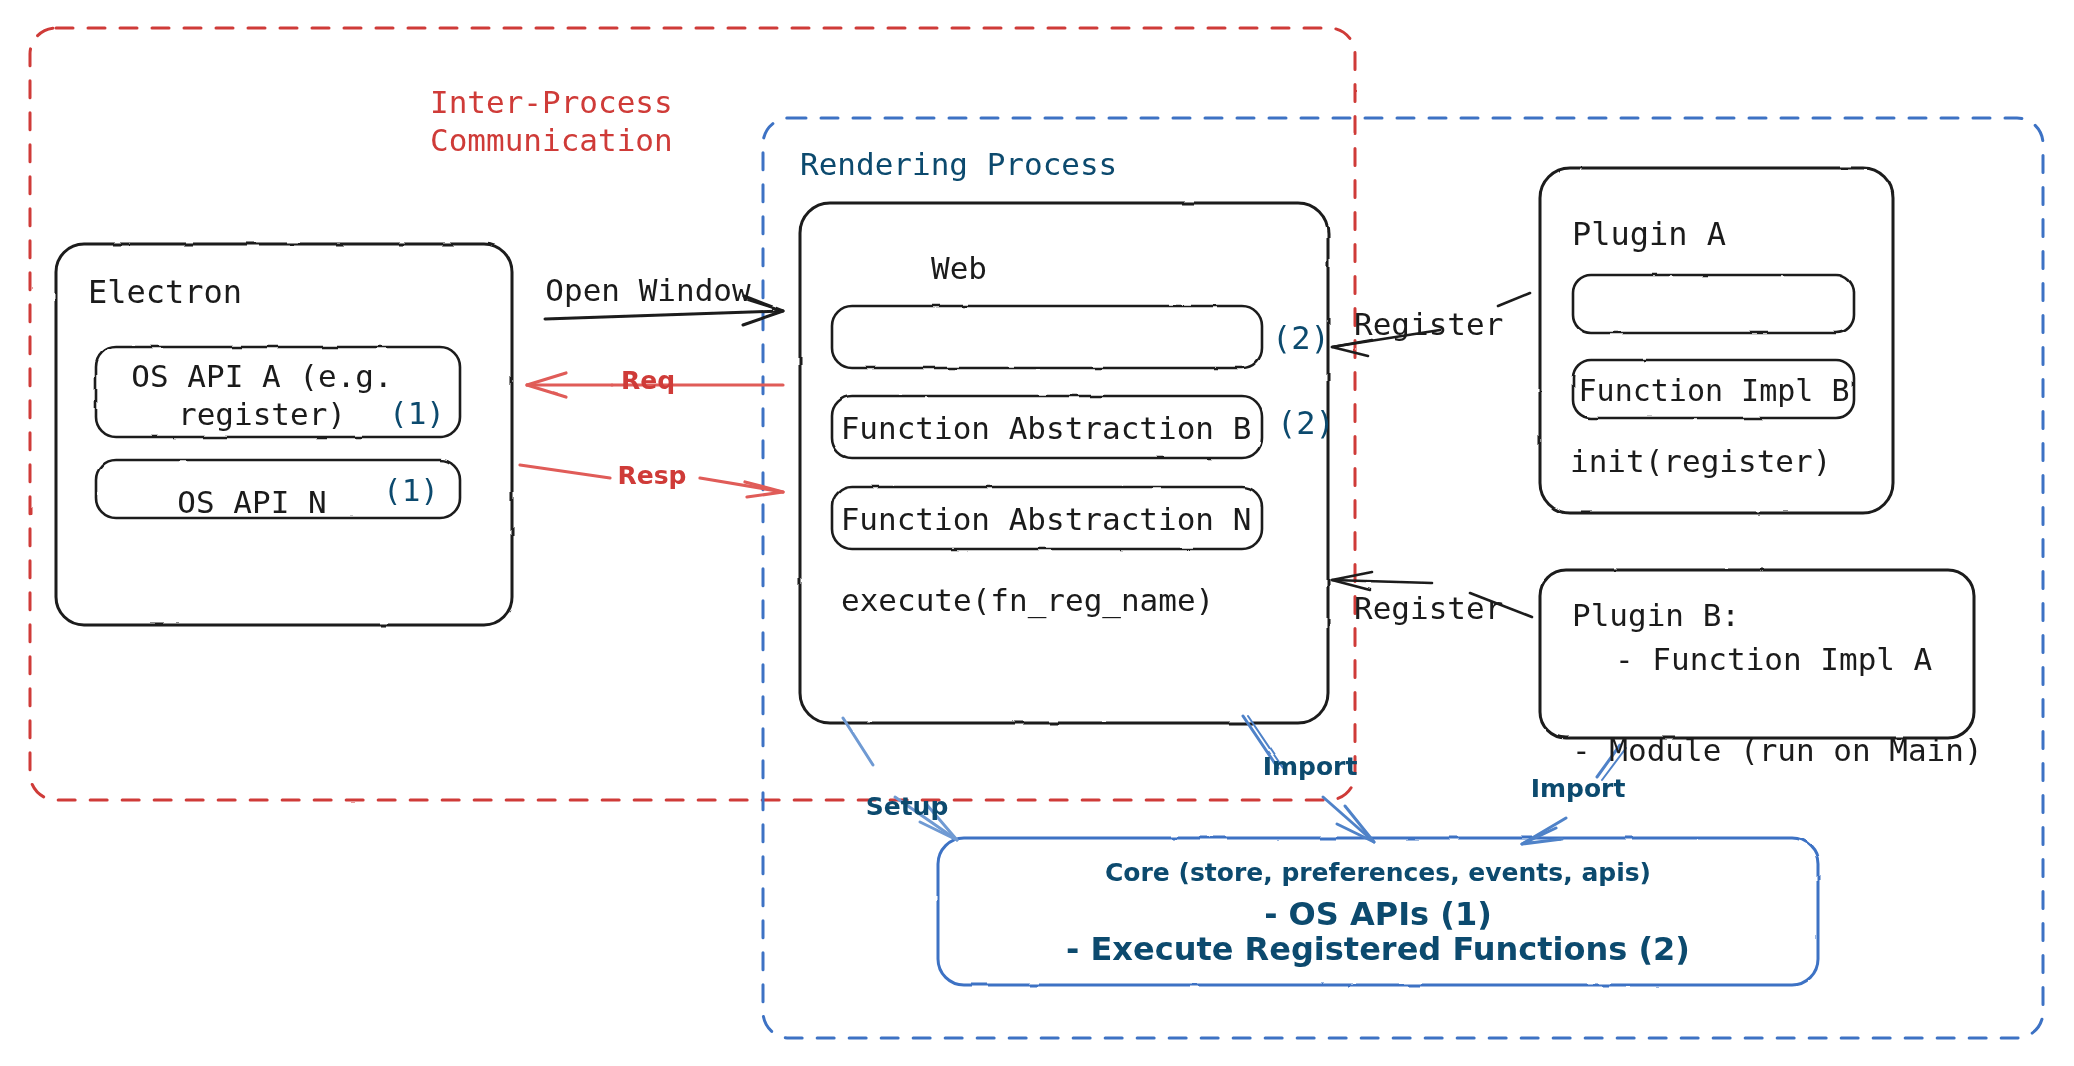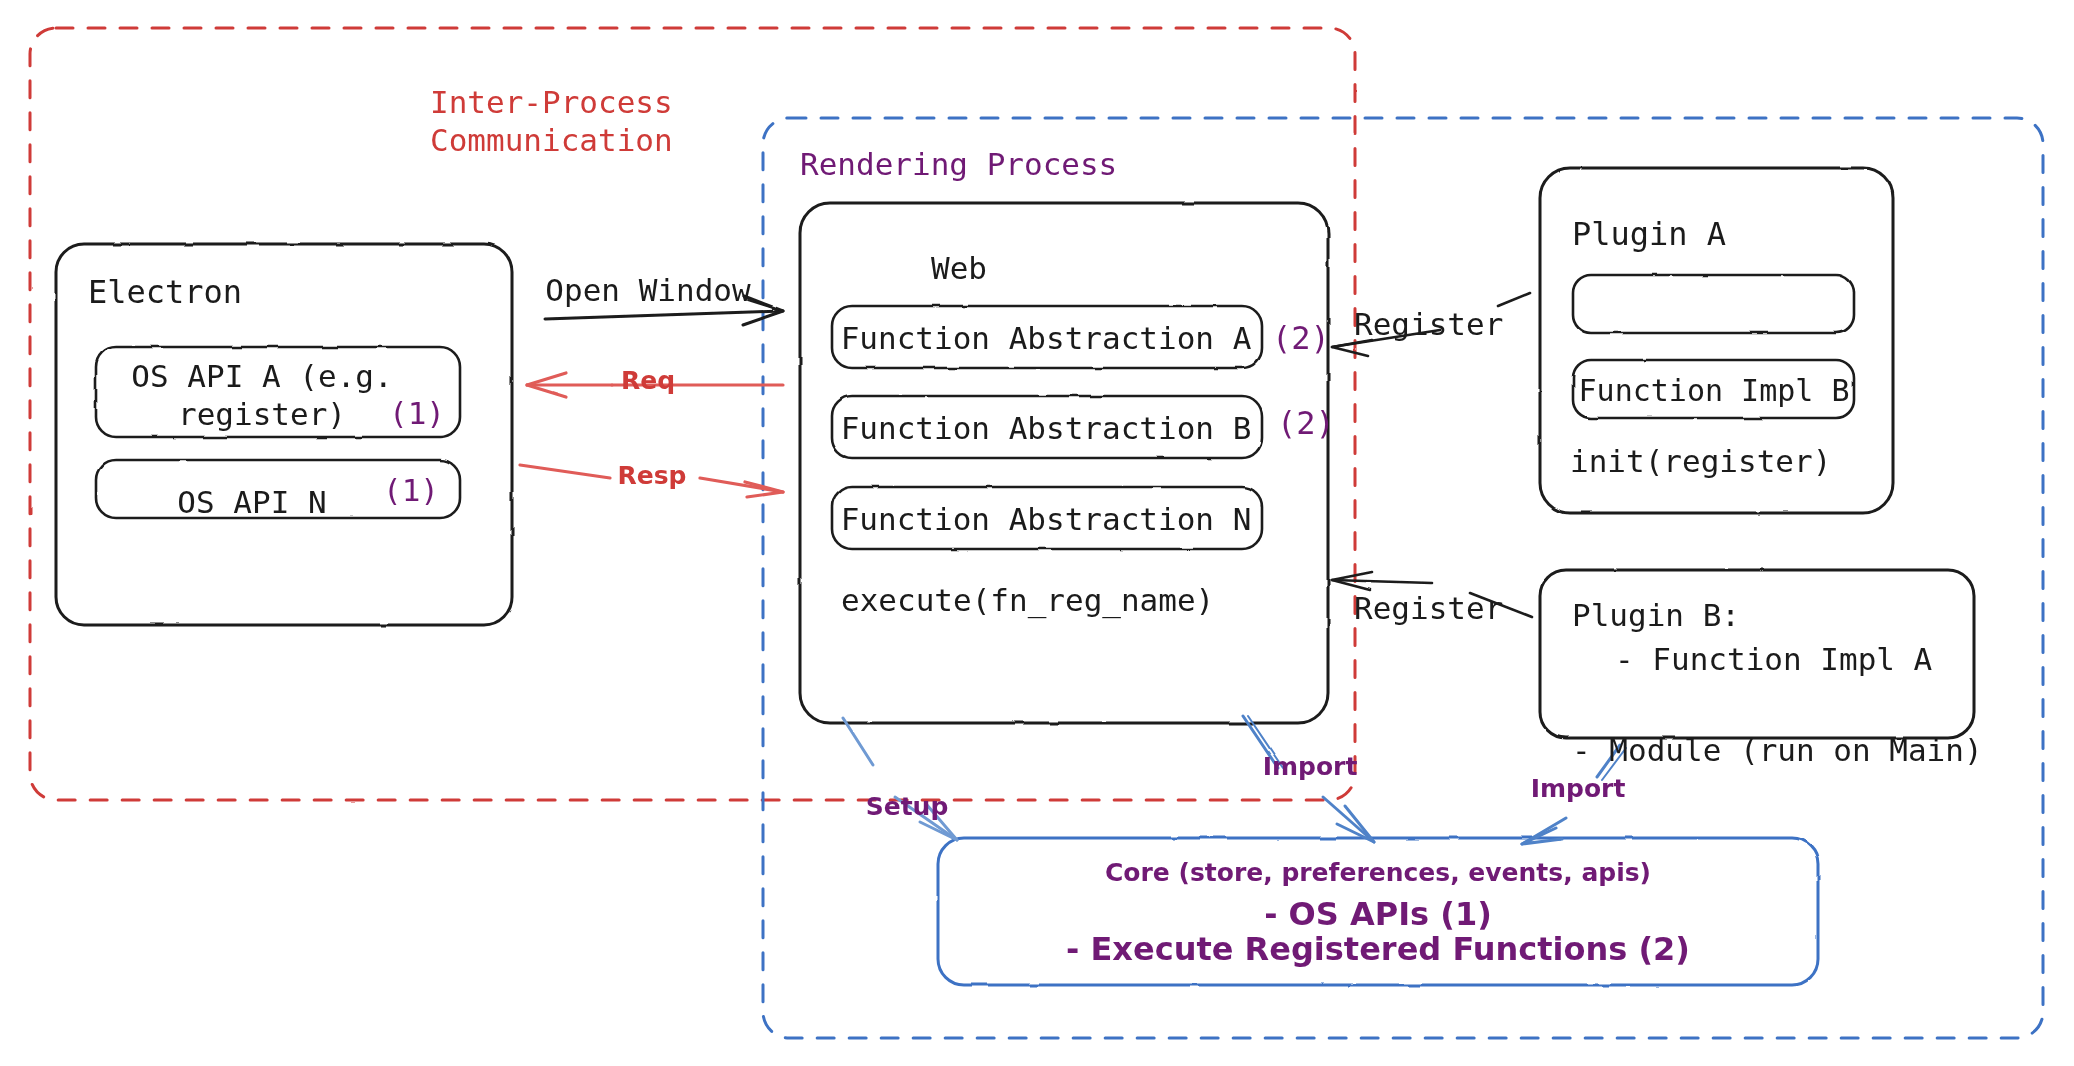--- a/index.html
+++ b/index.html
@@ -5,21 +5,21 @@
   html,body{margin:0;padding:0;background:#ffffff;}
   body{width:2074px;height:1066px;overflow:hidden;
        font-family:"DejaVu Sans Mono","Liberation Mono",monospace;}
   #stage{position:relative;width:1788px;height:1066px;background:#fff;}
   svg#sketch{position:absolute;left:0;top:0;width:2074px;height:1066px;}
   .lbl{position:absolute;white-space:pre;line-height:1.22;}
   .mono{font-family:"DejaVu Sans Mono","Liberation Mono",monospace;}
   .sans{font-family:"DejaVu Sans","Liberation Sans",sans-serif;}
   .ctr{text-align:center;transform:translateX(-50%);}
   .red{color:#cf3b38;}
-  .blue{color:#701a75;}
+  .blue{color:#0c4a6e;}
   .dark{color:#1b1b1b;}
   .t30{font-size:30px;}
   .t31{font-size:31px;}
   .t32{font-size:32px;}
   .t34{font-size:25px;}
   .b{font-weight:700;}
 </style>
 </head>
 <body>
 
@@ -146,21 +146,20 @@
 
   <div class="lbl mono t31 dark ctr" style="left:262px;top:358px;">OS API A (e.g.
 register)</div>
   <div class="lbl mono t31 blue" style="left:389px;top:395px;">(1)</div>
 
   <div class="lbl mono t31 dark ctr" style="left:252px;top:484px;">OS API N</div>
   <div class="lbl mono t31 blue" style="left:383px;top:472px;">(1)</div>
 
   <div class="lbl mono t31 dark ctr" style="left:959px;top:250px;">Web</div>
 
-  <div class="lbl mono t31 dark ctr" style="left:1046px;top:320px;">Function Abstraction A</div>
   <div class="lbl mono t32 blue" style="left:1272px;top:319px;">(2)</div>
 
   <div class="lbl mono t31 dark ctr" style="left:1046px;top:410px;">Function Abstraction B</div>
   <div class="lbl mono t32 blue" style="left:1277px;top:404px;">(2)</div>
 
   <div class="lbl mono t31 dark ctr" style="left:1046px;top:501px;">Function Abstraction N</div>
 
   <div class="lbl mono t31 dark" style="left:841px;top:582px;">execute(fn_reg_name)</div>
 
   <div class="lbl mono t32 dark" style="left:1572px;top:215px;">Plugin A</div>

